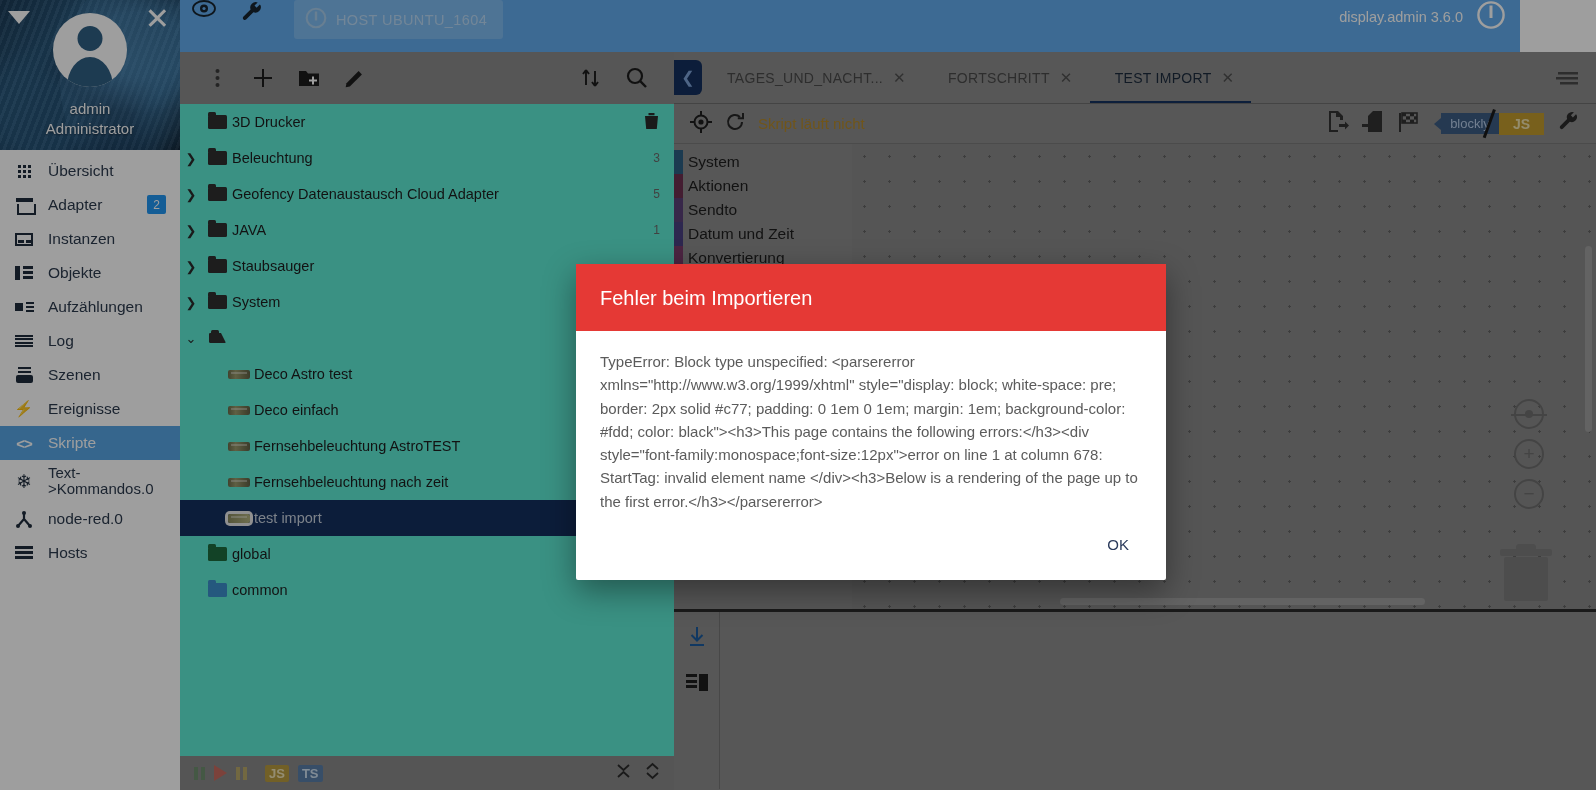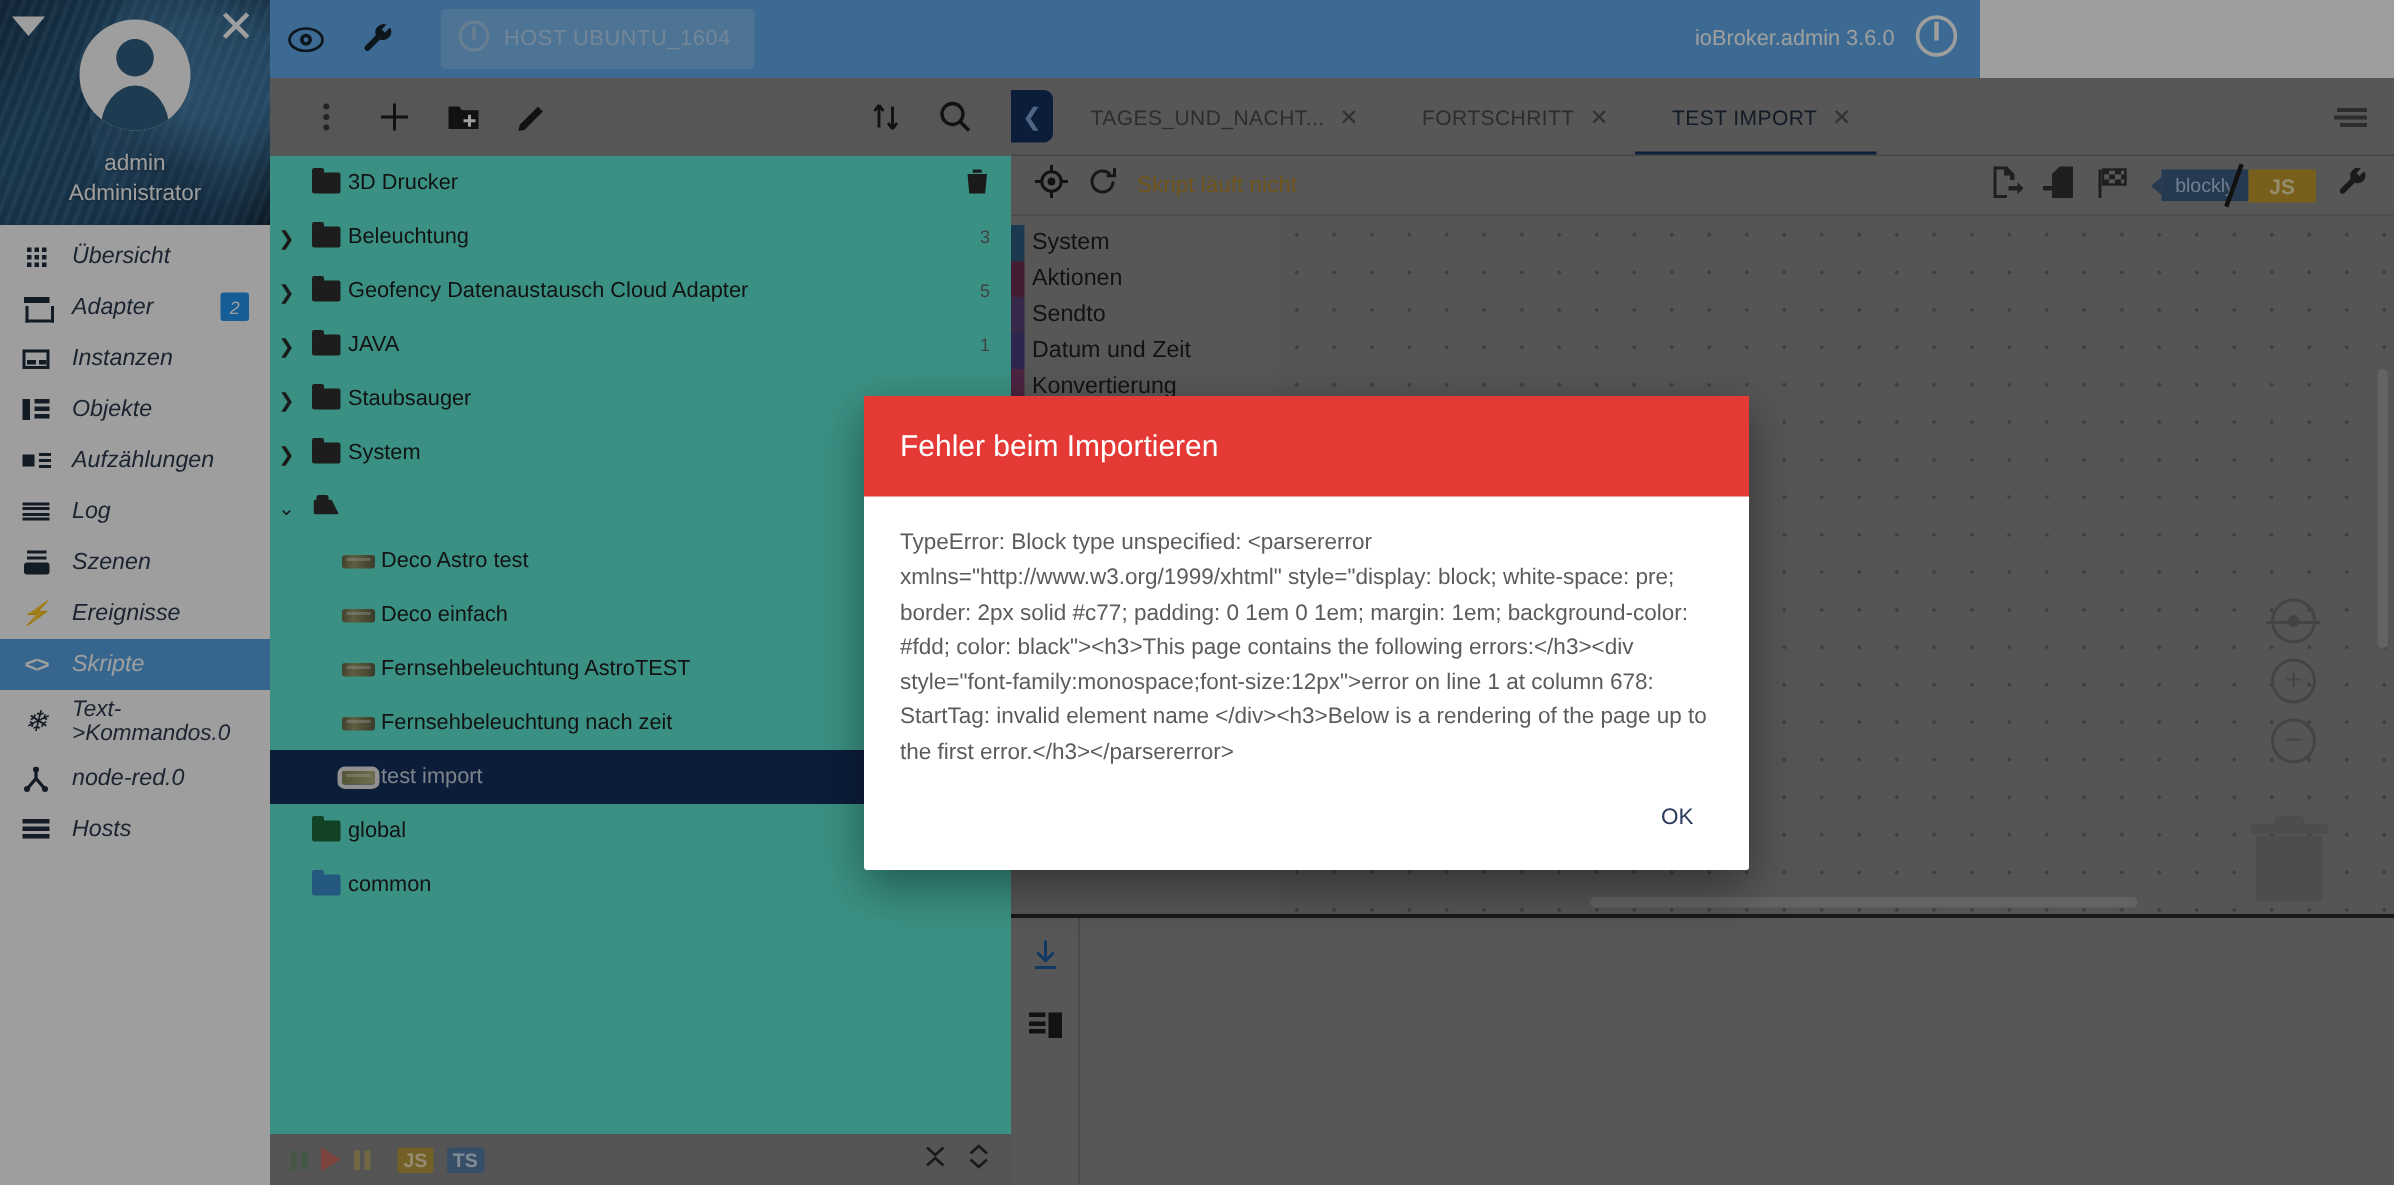--- a/index.html
+++ b/index.html
@@ -58,21 +58,21 @@
     border-radius:50% 50% 0 0 / 75% 75% 0 0; background:#2f5f83; transform:translateX(-50%);
   }
   .hero-name {
     position:absolute; left:0; right:0; top:100px; text-align:center; color:#fff;
     font-size:15px; z-index:3; text-shadow:0 1px 2px rgba(0,0,0,.45);
   }
   .hero-role {
     position:absolute; left:0; right:0; top:120px; text-align:center; color:#fff;
     font-size:15px; z-index:3; text-shadow:0 1px 2px rgba(0,0,0,.45);
   }
-  .side-menu { padding-top: 4px; font-style: italic; }
+  .side-menu { padding-top: 4px; }
   .side-item {
     display:flex; align-items:center; gap:13px; height:34px; padding:0 10px 0 13px;
     color:#2d3b4e; font-size:15.5px; cursor:pointer; position:relative;
   }
   .side-item.tall { height:38px; align-items:center; }
   .side-item.active { background:#57a5e4; color:#fff; }
   .side-ico {
     width:22px; height:20px; flex:none; display:flex; align-items:center; justify-content:center;
     color:#1f2d3d;
   }
@@ -106,22 +106,22 @@
   .g-scene { width:17px; height:16px; position:relative; }
   .g-scene:before { content:""; position:absolute; left:2px; top:0; width:13px; height:2px; background:currentColor; box-shadow:0 4px 0 currentColor; }
   .g-scene:after { content:""; position:absolute; left:0; top:8px; width:17px; height:8px; background:currentColor; border-radius:2px; }
   .g-code { font-size:15px; font-weight:700; letter-spacing:-1px; }
   .g-star { font-size:19px; line-height:1; }
   .g-hosts { width:18px; height:14px; display:flex; flex-direction:column; gap:2px; }
   .g-hosts i { height:3px; background:currentColor; display:block; }
 
   
   .header {
-    position:absolute; left:180px; top:0; width:1140px; height:52px;
-    background:#63aced; display:flex; align-items:center; z-index:20;
+    position:absolute; left:180px; top:0; width:1340px; height:52px;
+    background:#63aced; display:flex; align-items:flex-start; z-index:20;
   }
   .hdr-btn { width:48px; display:flex; align-items:center; justify-content:center; cursor:pointer; color:#17242f; }
   .host-chip {
     display:flex; align-items:center; gap:9px; margin-left:18px;
     background:rgba(255,255,255,.18); padding:7px 16px 7px 11px; border-radius:3px;
     color:#b9d9f5; font-size:14.5px; letter-spacing:.4px; cursor:pointer;
   }
   .hdr-right { margin-left:auto; display:flex; align-items:center; gap:13px; padding-right:14px; }
   .hdr-version { color:#fff; font-size:14.5px; }
 
@@ -460,21 +460,21 @@
     <div class="host-chip">
       <span>
         <svg width="22" height="22" viewBox="0 0 22 22">
             <circle cx="11" cy="11" r="9.3" fill="none" stroke="#a8cdec" stroke-width="2.1"></circle>
             <rect x="9.8" y="4.5" width="2.4" height="9" fill="#a8cdec"></rect>
           </svg>
       </span>
       <span>HOST UBUNTU_1604</span>
     </div>
     <div class="hdr-right">
-      <span class="hdr-version">ioBroker.admin 3.6.0</span>
+      <span class="hdr-version">display.admin 3.6.0</span>
       <span>
         <svg width="30" height="30" viewBox="0 0 30 30">
             <circle cx="15" cy="15" r="12.6" fill="none" stroke="#fff" stroke-width="2.4"></circle>
             <rect x="13.5" y="5.5" width="3" height="12.5" fill="#fff"></rect>
           </svg>
       </span>
     </div>
   </div>
 
   <div class="tree-pane">

